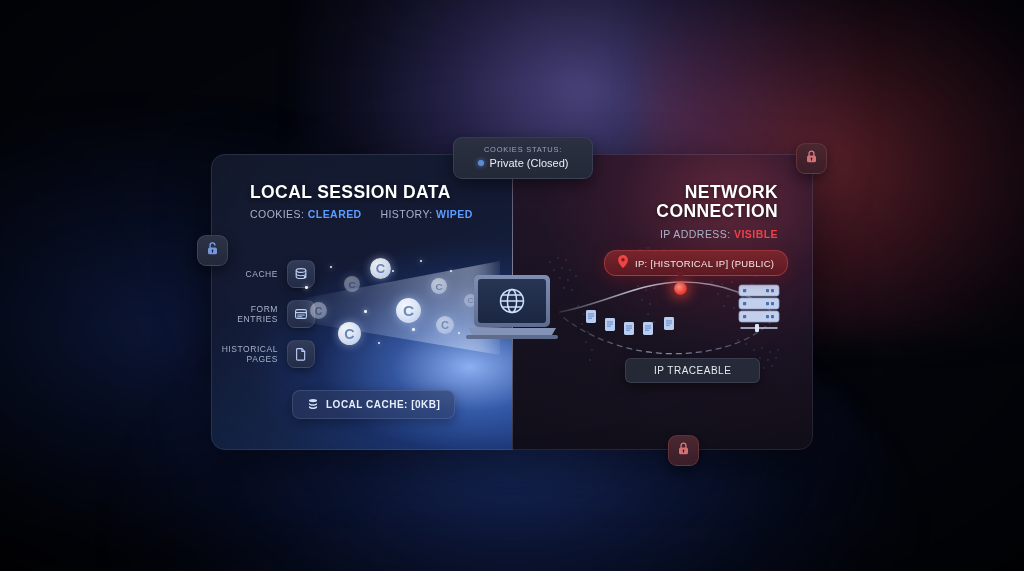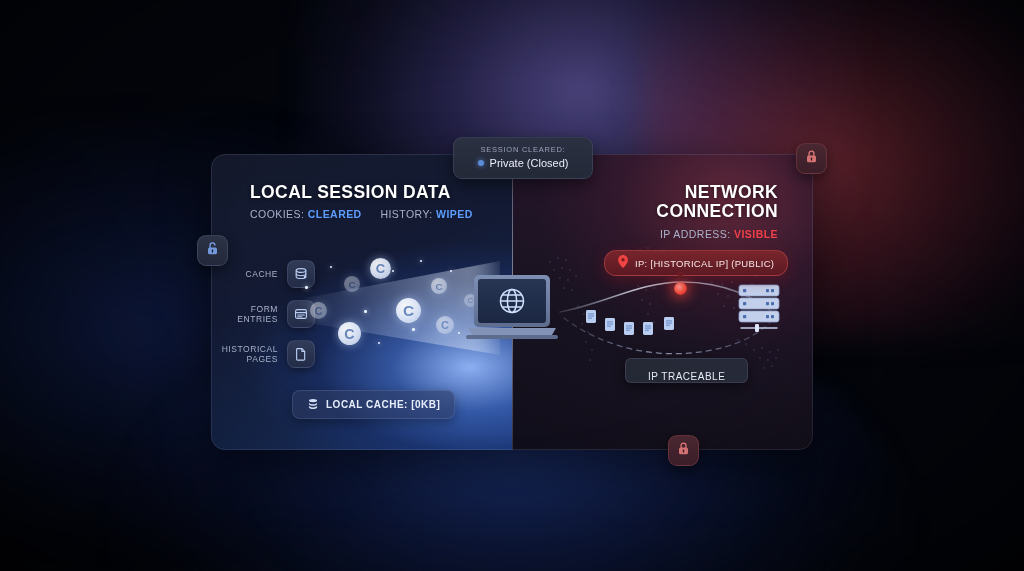--- a/index.html
+++ b/index.html
@@ -216,22 +216,22 @@
     position: absolute; left: 676px; top: 272px;
     width: 9px; height: 7px;
     background: rgba(104,28,36,0.95);
     clip-path: polygon(0 0, 100% 0, 50% 100%);
     z-index: 5;
   }
 
   
   .trace-pill {
     position: absolute; left: 625px; top: 358px;
-    height: 23px; padding: 0 22px;
-    display: flex; align-items: flex-end;
+    height: 23px; padding: 0 28px;
+    display: flex; align-items: center;
     border-radius: 6px;
     background: rgba(40,44,58,0.88);
     border: 1px solid rgba(150,160,195,0.18);
     box-shadow: 0 4px 12px rgba(0,0,0,0.45);
     z-index: 5;
   }
   .trace-text {
     font-size: 10px; letter-spacing: 0.5px; color: #e6eaf5; white-space: nowrap;
   }
 
@@ -531,21 +531,21 @@
         <line x1="-11.5" y1="0" x2="11.5" y2="0"></line>
         <line x1="-9.6" y1="-6" x2="9.6" y2="-6"></line>
         <line x1="-9.6" y1="6" x2="9.6" y2="6"></line>
       </g>
       <path d="M 2 56 L 90 56 L 86 63 Q 85 65 82 65 L 10 65 Q 7 65 6 63 Z" fill="#8393b8"></path>
       <rect x="0" y="63" width="92" height="4" rx="2" fill="#5d6c8d"></rect>
     </svg>
   </div>
 
   <div class="session-chip">
-    <div class="session-label">SESSION CLEARED:</div>
+    <div class="session-label">COOKIES STATUS:</div>
     <div class="session-value">
       <span class="dot-blue"></span>
       <span>Private (Closed)</span>
     </div>
   </div>
 
   <div class="head-left">
     <div class="title">LOCAL SESSION DATA</div>
     <div class="subline">
       <span class="sub-key">COOKIES:</span>

